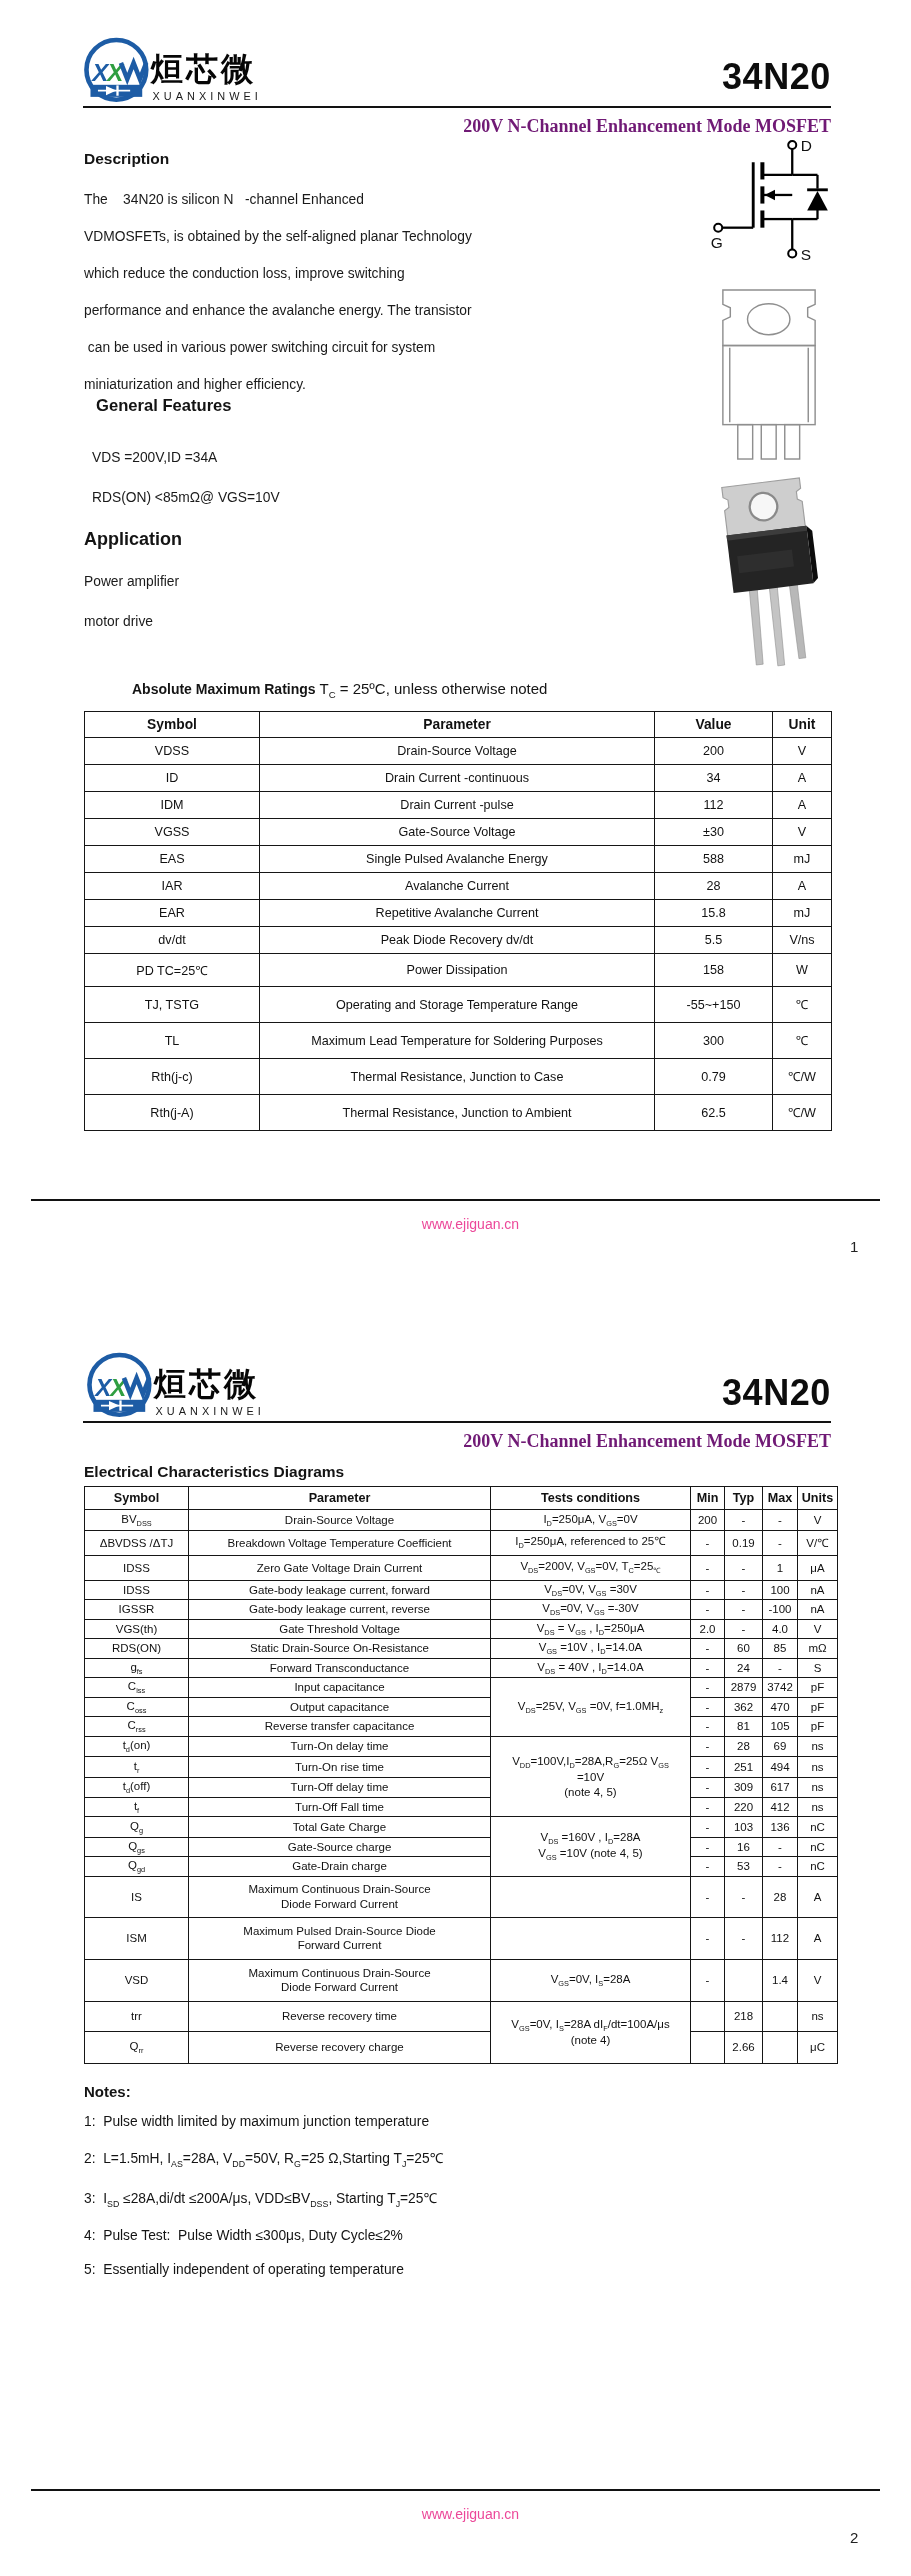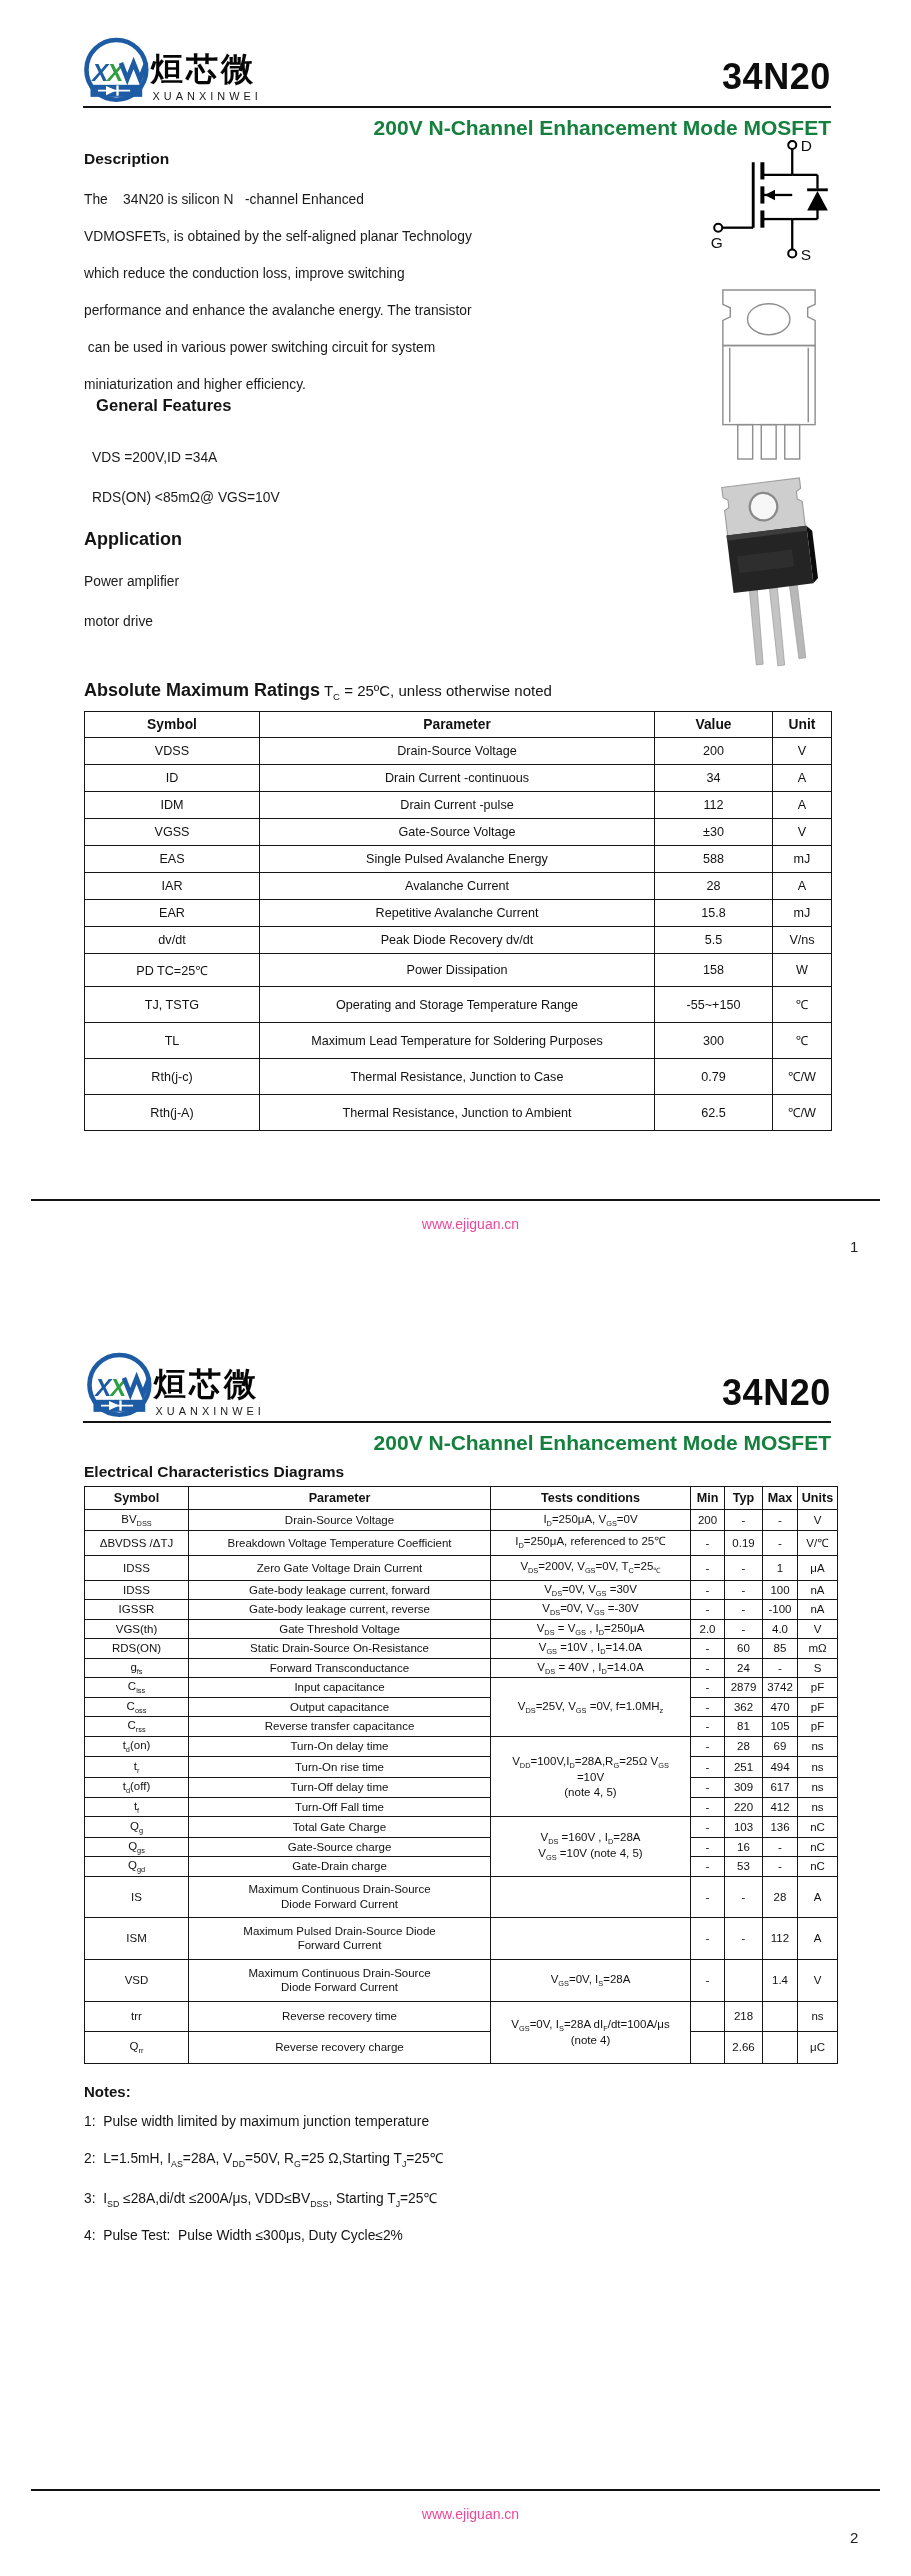--- a/index.html
+++ b/index.html
@@ -1,29 +1,29 @@
 <!DOCTYPE html>
 <html style="font-size:9.2px"><head>
 <meta charset="utf-8">
 <style>
   html,body{margin:0;padding:0;background:#e8e8e8;}
   .sheet{position:relative;width:911px;height:2576px;background:#ffffff;color:#141414;
          font-family:"Liberation Sans",sans-serif;overflow:hidden;margin:0 auto;}
   .abs{position:absolute;}
   .pn{font-size:36px;font-weight:bold;text-align:right;letter-spacing:0.6px;color:#0d0d0d;}
   .rule{background:#121212;height:2.3px;}
-  .subtitle{font-size:21px;font-weight:bold;text-align:right;color:#15803d;}
+  .subtitle{font-size:18px;font-weight:bold;text-align:right;color:#701a75;font-family:Liberation Serif, serif;}
   .desc-heading{font-size:15.5px;font-weight:bold;}
   .sec-heading{font-size:16.6px;font-weight:bold;}
   .desc-line{font-size:13.8px;margin-bottom:22px;white-space:pre;color:#1a1a1a;}
   .gf-line{font-size:13.8px;margin-bottom:25px;white-space:pre;color:#1a1a1a;}
   .app-line{font-size:13.8px;margin-bottom:25px;white-space:pre;color:#1a1a1a;}
   .note-line{font-size:13.8px;margin-bottom:19px;white-space:pre;color:#141414;}
   .amr-head{font-size:15px;color:#141414;}
-  .amr-head b{font-size:18px;}
+  .amr-head b{font-size:14px;margin-left:48px;}
   table{border-collapse:collapse;table-layout:fixed;background:#fff;}
   table.doc{border:1.7px solid #161616;}
   table.doc th,table.doc td{border:1.1px solid #161616;text-align:center;vertical-align:middle;
       padding:0 2.3px;overflow:hidden;color:#111;}
   #amr-table th{font-size:13.8px;font-weight:bold;}
   #amr-table td{font-size:12.6px;}
   #ec-table th{font-size:12.6px;font-weight:bold;padding:0 1.1px;}
   #ec-table td{font-size:11.5px;line-height:1.25;}
   sub{font-size:64%;}
   .footer-url{font-size:14px;text-align:center;color:#ec4899;}
@@ -492,20 +492,21 @@
       </tbody>
     </table>
 
   <div class="abs desc-heading" style="left:84px;top:2083px;font-size:15px;">Notes:</div>
 
   <div class="abs" style="left:84px;top:2114px;width:688px;">
       <div class="note-line">1:  Pulse width limited by maximum junction temperature</div>
       <div class="note-line">2:  L=1.5mH, I<sub>AS</sub>=28A, V<sub>DD</sub>=50V, R<sub>G</sub>=25 Ω,Starting T<sub>J</sub>=25℃</div>
       <div class="note-line">3:  I<sub>SD</sub> ≤28A,di/dt ≤200A/μs, VDD≤BV<sub>DSS</sub>, Starting T<sub>J</sub>=25℃</div>
       <div class="note-line">4:  Pulse Test:  Pulse Width ≤300μs, Duty Cycle≤2%</div>
+      <div class="note-line">5:  Essentially independent of operating temperature</div>
     </div>
 
   <div class="abs rule" style="left:31px;top:2489px;width:849px;height:1.7px;"></div>
   <div class="abs footer-url" style="left:356px;top:2506px;width:229px;">www.ejiguan.cn</div>
   <div class="abs footer-page" style="left:850px;top:2529px;">2</div>
 
 </div>
 
 
 </body></html>

